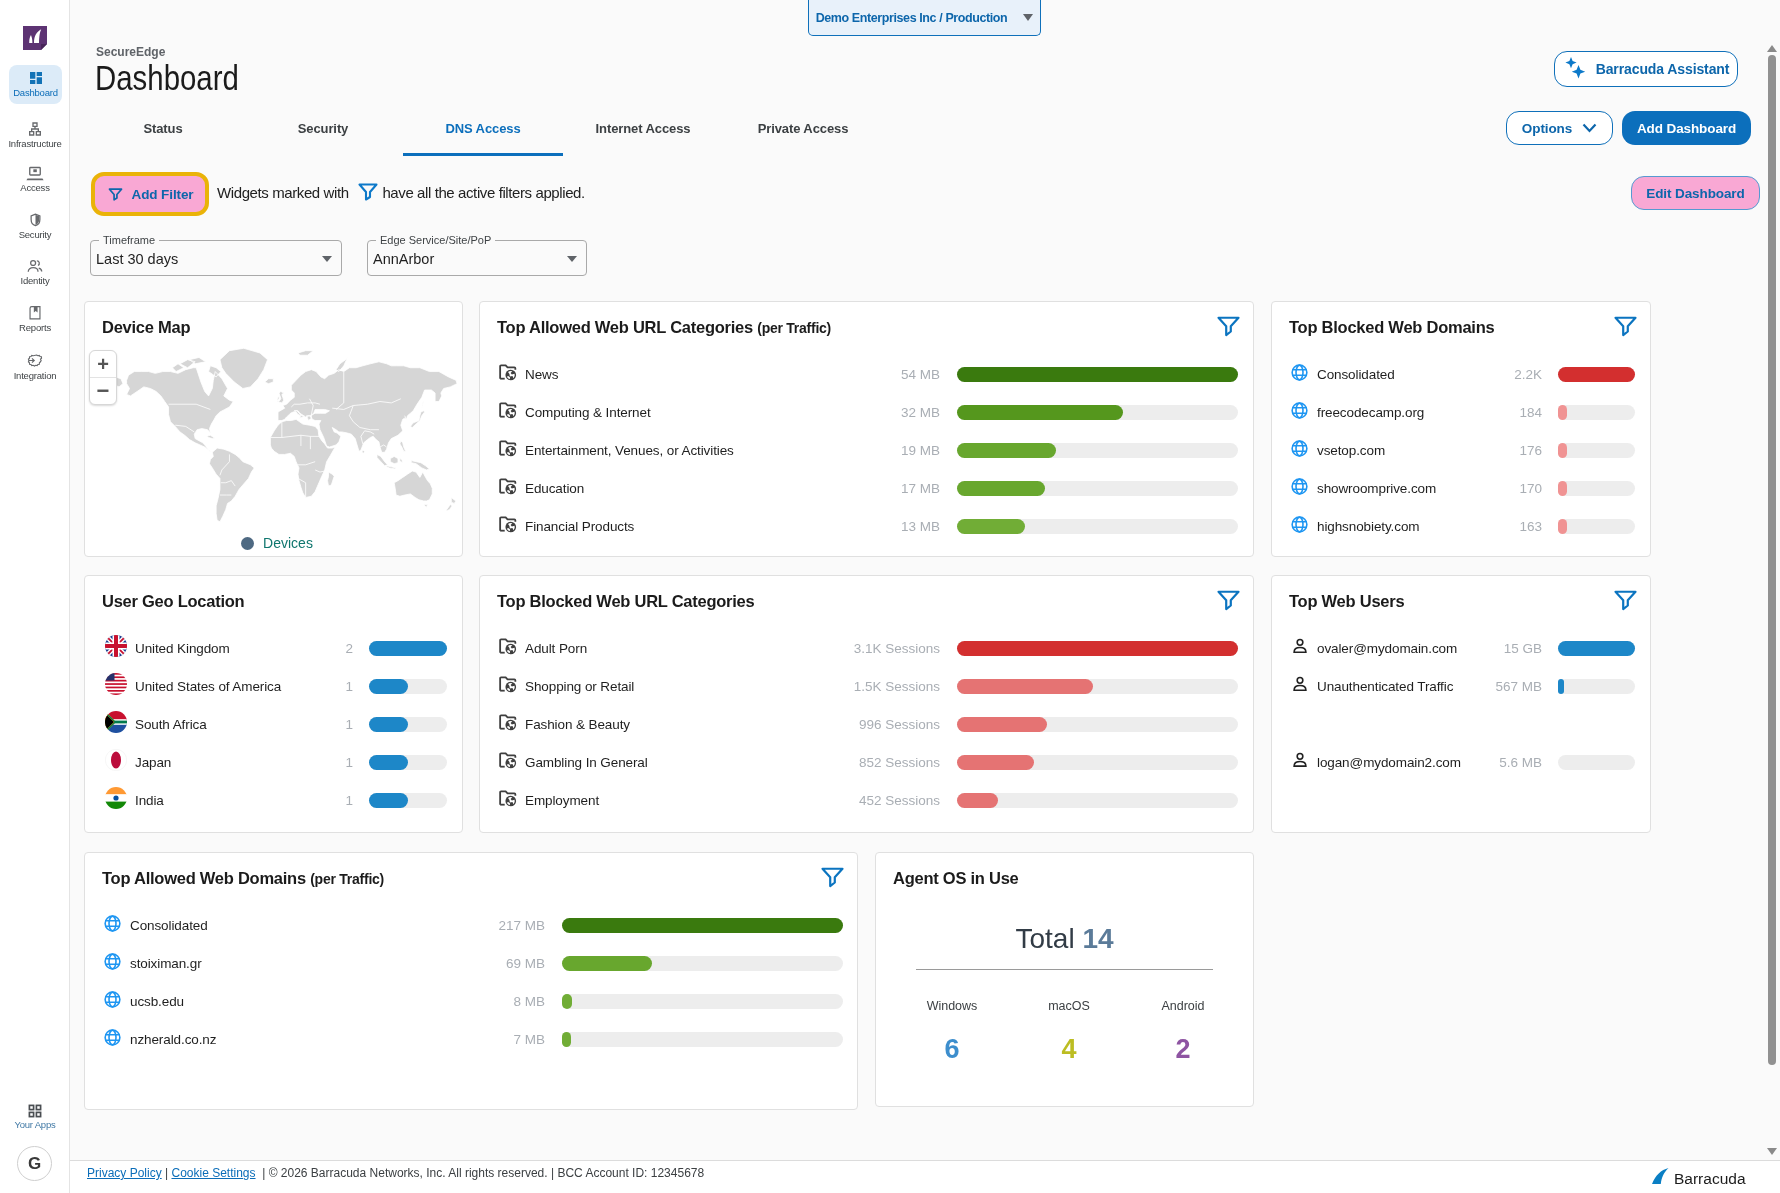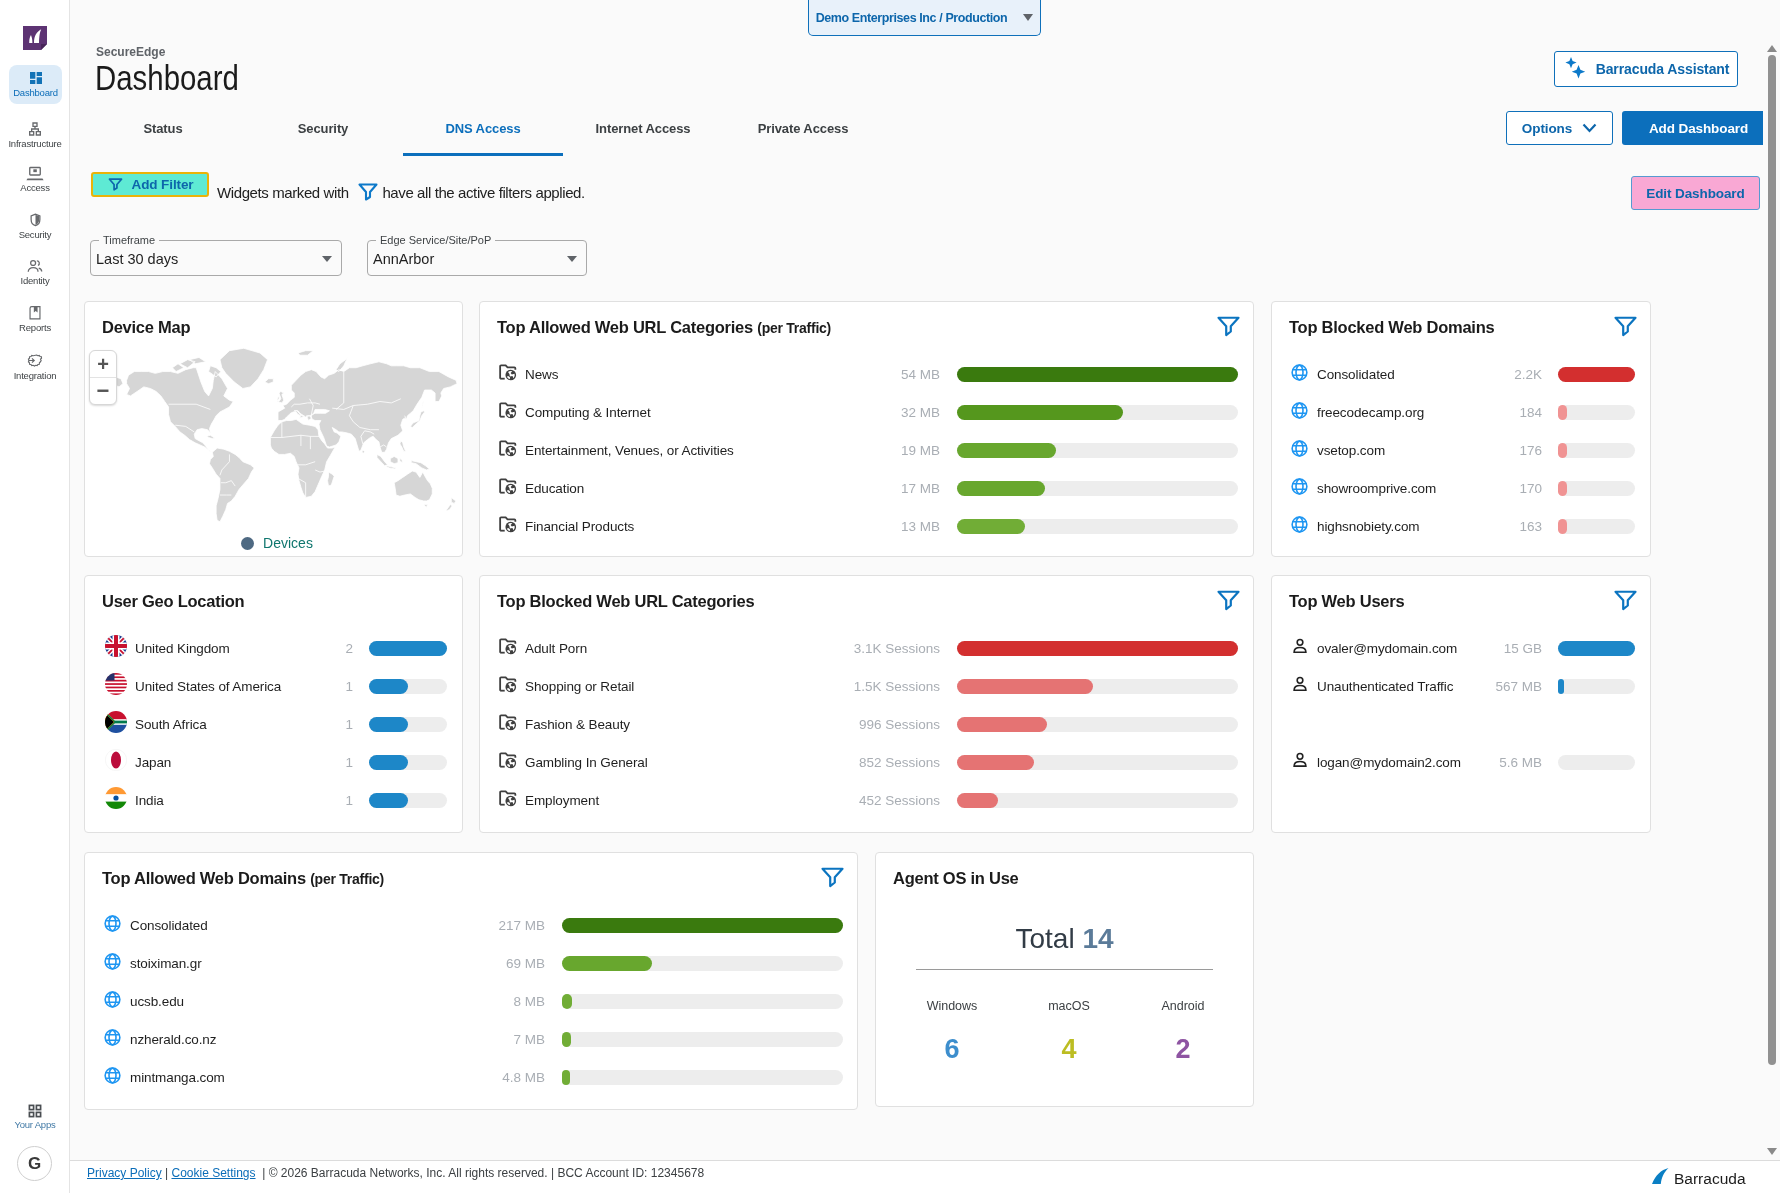--- a/index.html
+++ b/index.html
@@ -11,30 +11,30 @@
 .navitem svg{display:block;margin:0 auto}
 #nav-dash{background:#dcebf8;border-radius:8px;left:9px;width:53px;padding:5px 0 6px;box-sizing:border-box}
 #nav-dash .lbl{color:#0b6db8}
 
 #topbtn{position:absolute;left:808px;top:0;width:233px;white-space:nowrap;height:36px;background:#e8f1fa;border:1px solid #0f70ba;border-top:none;border-radius:0 0 5px 5px;color:#0d66ab;font-weight:bold;font-size:12.5px;letter-spacing:-.4px;display:flex;align-items:center;justify-content:center;z-index:6}
 #topbtn .caret{margin-left:16px;border-left-width:5.5px;border-right-width:5.5px;border-top-width:7px}
 .caret{width:0;height:0;border-left:5px solid transparent;border-right:5px solid transparent;border-top:6px solid #5f6368;display:inline-block}
 
 #hd-product{position:absolute;left:96px;top:45px;font-size:12px;color:#5f6368;font-weight:bold}
 #hd-title{position:absolute;left:95px;top:58px;font-size:35px;color:#1b1b1b;transform:scaleX(.84);transform-origin:0 0}
-.btn{display:flex;align-items:center;justify-content:center;font-weight:bold;border-radius:3px;font-size:13.5px;letter-spacing:-.1px}
+.btn{display:flex;align-items:center;justify-content:center;font-weight:bold;border-radius:13px;font-size:13.5px;letter-spacing:-.1px}
 #btn-assist{position:absolute;left:1554px;top:51px;width:184px;height:36px;border:1px solid #0f70ba;color:#0d66ab;background:#fff;font-size:14px}
 #btn-options{position:absolute;left:1506px;top:111px;width:107px;height:34px;border:1px solid #0f70ba;color:#0d66ab;background:#fff}
-#btn-addd{position:absolute;left:1622px;top:111px;width:153px;height:34px;background:#0c6fbc;color:#fff;border:none}
+#btn-addd{position:absolute;left:1622px;top:111px;width:129px;height:34px;background:#0c6fbc;color:#fff;border:none}
 #btn-edit{position:absolute;left:1631px;top:176px;width:129px;height:34px;background:#f9a8d4;border:1px solid #569ad1;color:#0d66ab}
 
 .tab{position:absolute;top:121px;width:160px;text-align:center;font-size:13px;font-weight:bold;color:#3c4043;letter-spacing:-.1px}
 #tab-underline{position:absolute;left:403px;top:153px;width:160px;height:2.5px;background:#0c6fbc}
 
-#btn-addfilter{position:absolute;left:91px;top:172px;width:118px;height:25px;border:2px solid #eab308;color:#0d66ab;background:#5eead4}
+#btn-addfilter{position:absolute;left:91px;top:172px;width:118px;height:44px;border:4px solid #eab308;color:#0d66ab;background:#f9a8d4}
 #filtertext{position:absolute;left:217px;top:180px;font-size:15px;color:#212121;letter-spacing:-.4px}
 
 .sel{position:absolute;top:240px;height:36px;border:1px solid #a9a9a9;border-radius:4px;background:#fafafa}
 .sel .val{position:absolute;left:5px;top:10px;font-size:14.5px;color:#1f1f1f}
 .sel .flabel{position:absolute;top:-7px;left:8px;background:#fafafa;padding:0 4px;font-size:11px;color:#3f4346}
 .sel .caret2{position:absolute;right:9px;top:15px;width:0;height:0;border-left:5px solid transparent;border-right:5px solid transparent;border-top:6px solid #5f6368}
 #sel-time{left:90px;width:252px}
 #sel-edge{left:367px;width:220px}
 
 .card{position:absolute;background:#fff;border:1px solid #e0e0e0;border-radius:4px}
@@ -592,32 +592,20 @@
           <circle cx="12" cy="12" r="9.3"></circle>
           <ellipse cx="12" cy="12" rx="4.4" ry="9.3"></ellipse>
           <path d="M2.7 8.6 H21.3 M2.7 15.4 H21.3"></path>
         </svg></span>
       <span class="lab">nzherald.co.nz</span>
       <span class="val">7 MB</span>
       <span class="track">
         <span class="fill" style="width:9px;background:#71ad36"></span>
       </span>
     </div>
- <div class="wrow" style="top:205px">
-      <span class="ic"><svg width="19" height="19" viewBox="0 0 24 24" fill="none" stroke="#1e96f2" stroke-width="2">
-          <circle cx="12" cy="12" r="9.3"></circle>
-          <ellipse cx="12" cy="12" rx="4.4" ry="9.3"></ellipse>
-          <path d="M2.7 8.6 H21.3 M2.7 15.4 H21.3"></path>
-        </svg></span>
-      <span class="lab">mintmanga.com</span>
-      <span class="val">4.8 MB</span>
-      <span class="track">
-        <span class="fill" style="width:8px;background:#71ad36"></span>
-      </span>
-    </div>
 </div>
 <div class="card" id="c-agentos" style="left:875px;top:852px;width:379px;height:255px">
  <div class="ctitle">Agent OS in Use</div>
  <div style="position:absolute;left:0;top:70px;width:100%;text-align:center"><span style="font-size:28px;color:#323c46;font-weight:normal">Total </span><span style="font-size:28px;color:#5b7b99;font-weight:bold">14</span></div>
  <div style="position:absolute;left:40px;top:116px;width:297px;border-top:1px solid #9a9a9a"></div>
  <div style="position:absolute;left:16px;top:146px;width:120px;text-align:center;font-size:12.5px;color:#3c4043">Windows</div>
  <div style="position:absolute;left:133px;top:146px;width:120px;text-align:center;font-size:12.5px;color:#3c4043">macOS</div>
  <div style="position:absolute;left:247px;top:146px;width:120px;text-align:center;font-size:12.5px;color:#3c4043">Android</div>
  <div style="position:absolute;left:16px;top:181px;width:120px;text-align:center;font-size:27px;font-weight:bold;color:#3d8ecd">6</div>
  <div style="position:absolute;left:133px;top:181px;width:120px;text-align:center;font-size:27px;font-weight:bold;color:#bcbd22">4</div>

